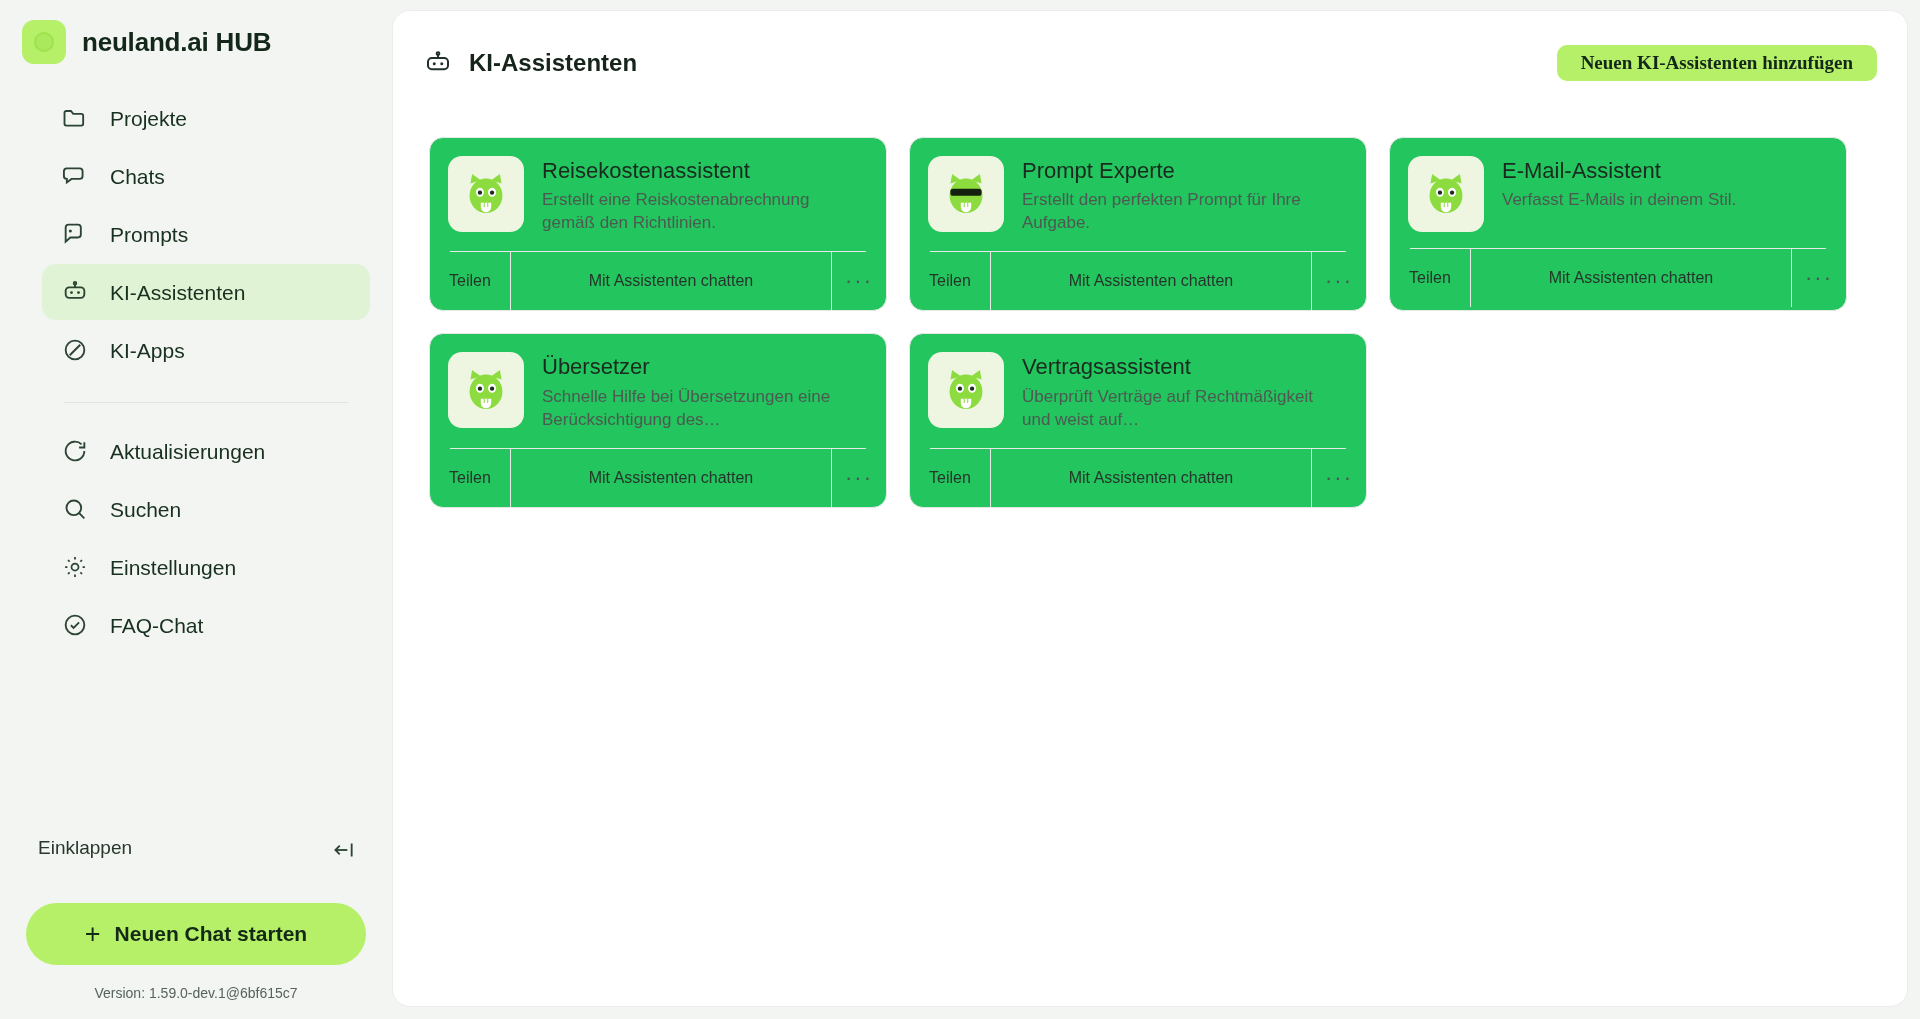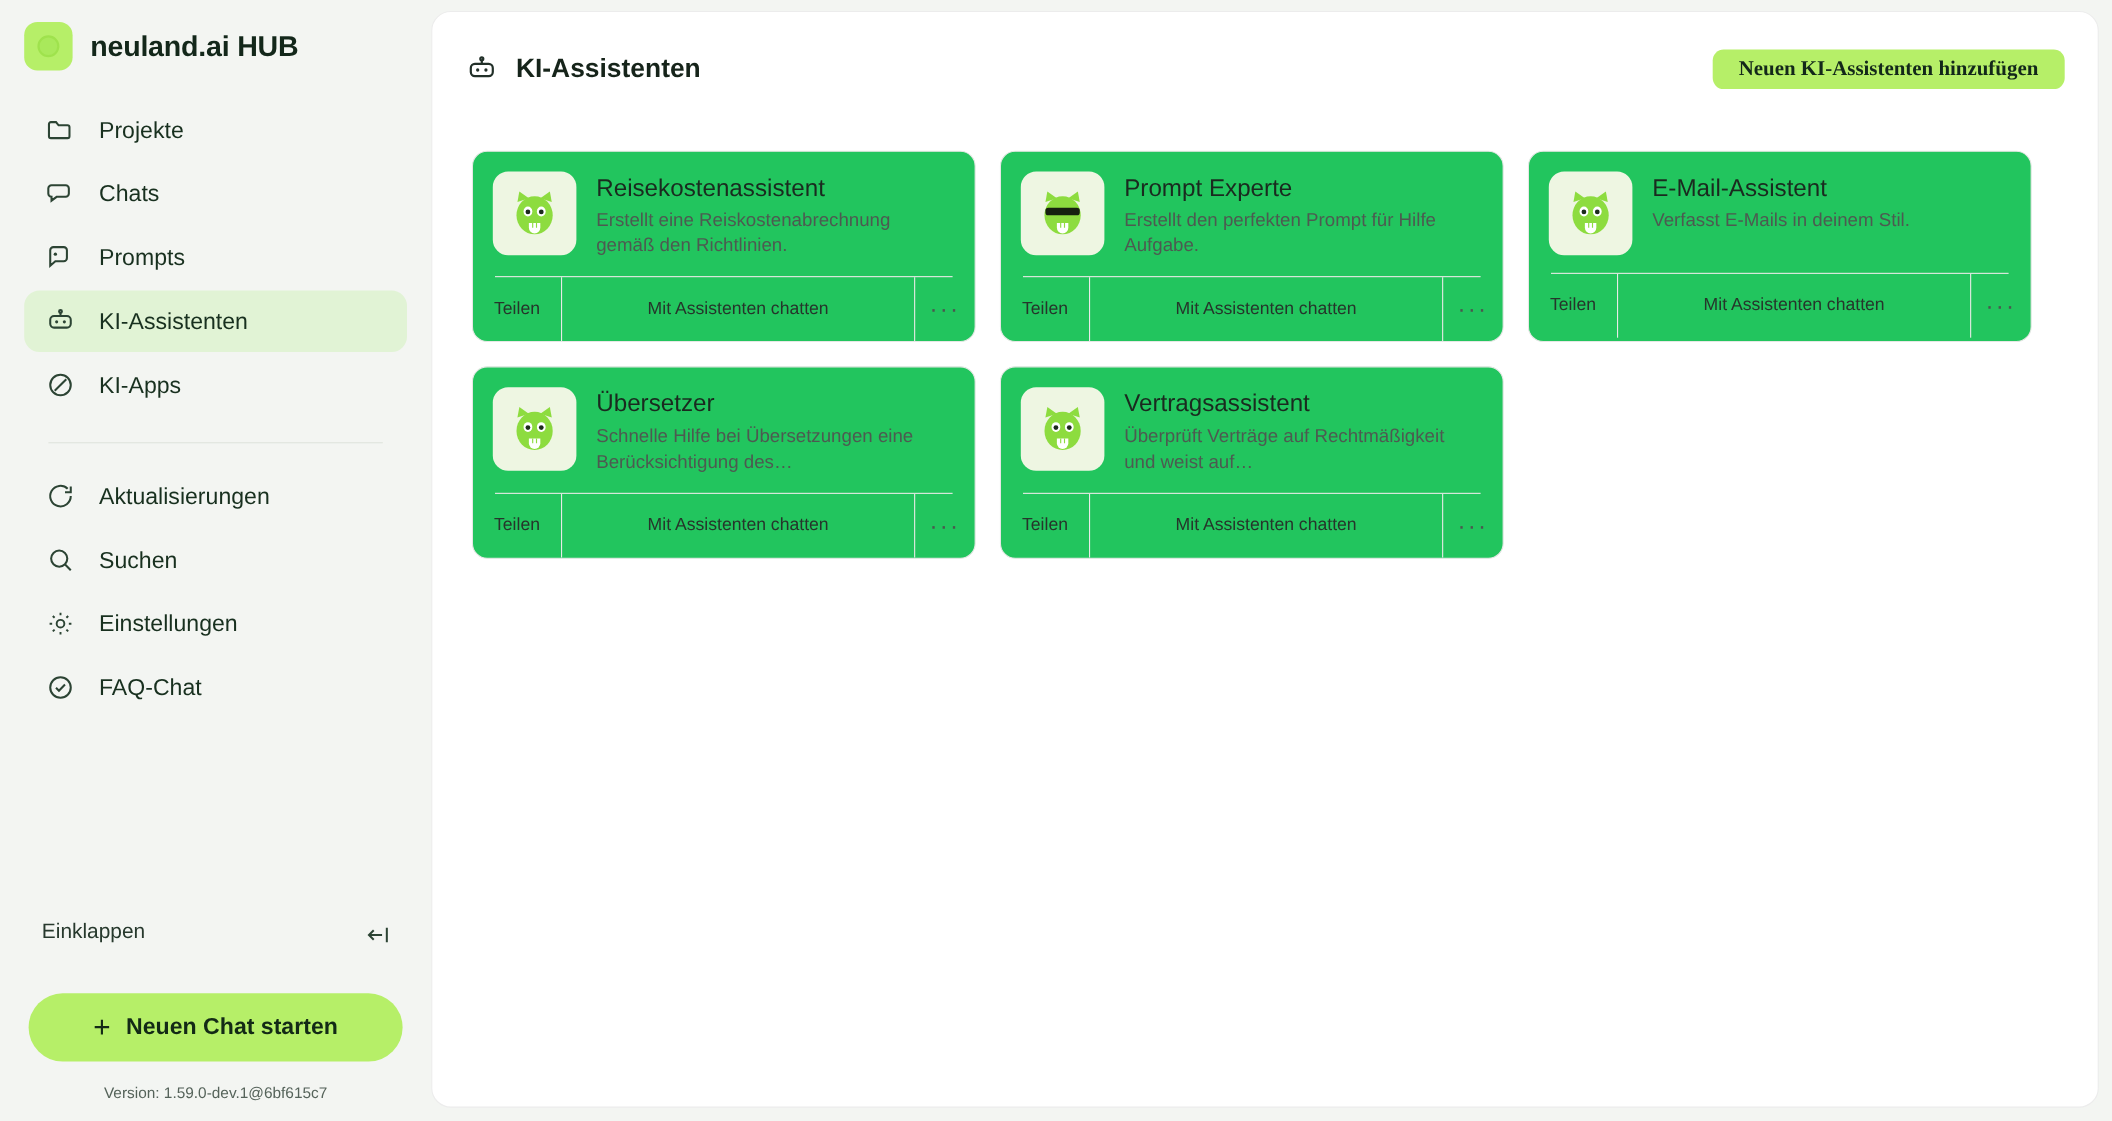--- a/index.html
+++ b/index.html
@@ -50,20 +50,21 @@
     font-size: 26px;
     font-weight: 700;
     color: #13271a;
     letter-spacing: -0.2px;
   }
   .nav {
     display: flex;
     flex-direction: column;
     gap: 2px;
     padding: 0 22px;
+    margin-left: 20px;
   }
   .nav-item {
     display: flex;
     align-items: center;
     gap: 20px;
     height: 56px;
     padding: 0 18px;
     border-radius: 14px;
     cursor: pointer;
     color: #18301f;
@@ -428,21 +429,21 @@
                 <path d="M12 18 L14 7 L24 14 Z" fill="#8ddc3f"></path>
                 <path d="M48 18 L46 7 L36 14 Z" fill="#8ddc3f"></path>
                 <ellipse cx="30" cy="32" rx="19" ry="20" fill="#8ddc3f"></ellipse>
                 <rect x="12" y="24" width="36" height="8" rx="3" fill="#16200f"></rect>
                 <path d="M24 40 h12 v5 a6 6 0 0 1 -12 0 z" fill="#ffffff"></path>
                 <path d="M28 40 v5 M32 40 v5" stroke="#8ddc3f" stroke-width="1.2"></path>
               </svg>
             </div>
             <div class="card-texts">
               <div class="card-title">Prompt Experte</div>
-              <div class="card-desc">Erstellt den perfekten Prompt für Hilfe Aufgabe.</div>
+              <div class="card-desc">Erstellt den perfekten Prompt für Ihre Aufgabe.</div>
             </div>
           </div>
           <div class="card-sep"></div>
           <div class="card-actions">
             <div class="act act-share">Teilen</div>
             <div class="divider-v"></div>
             <div class="act act-chat">Mit Assistenten chatten</div>
             <div class="divider-v"></div>
             <div class="act act-more">···</div>
           </div>

